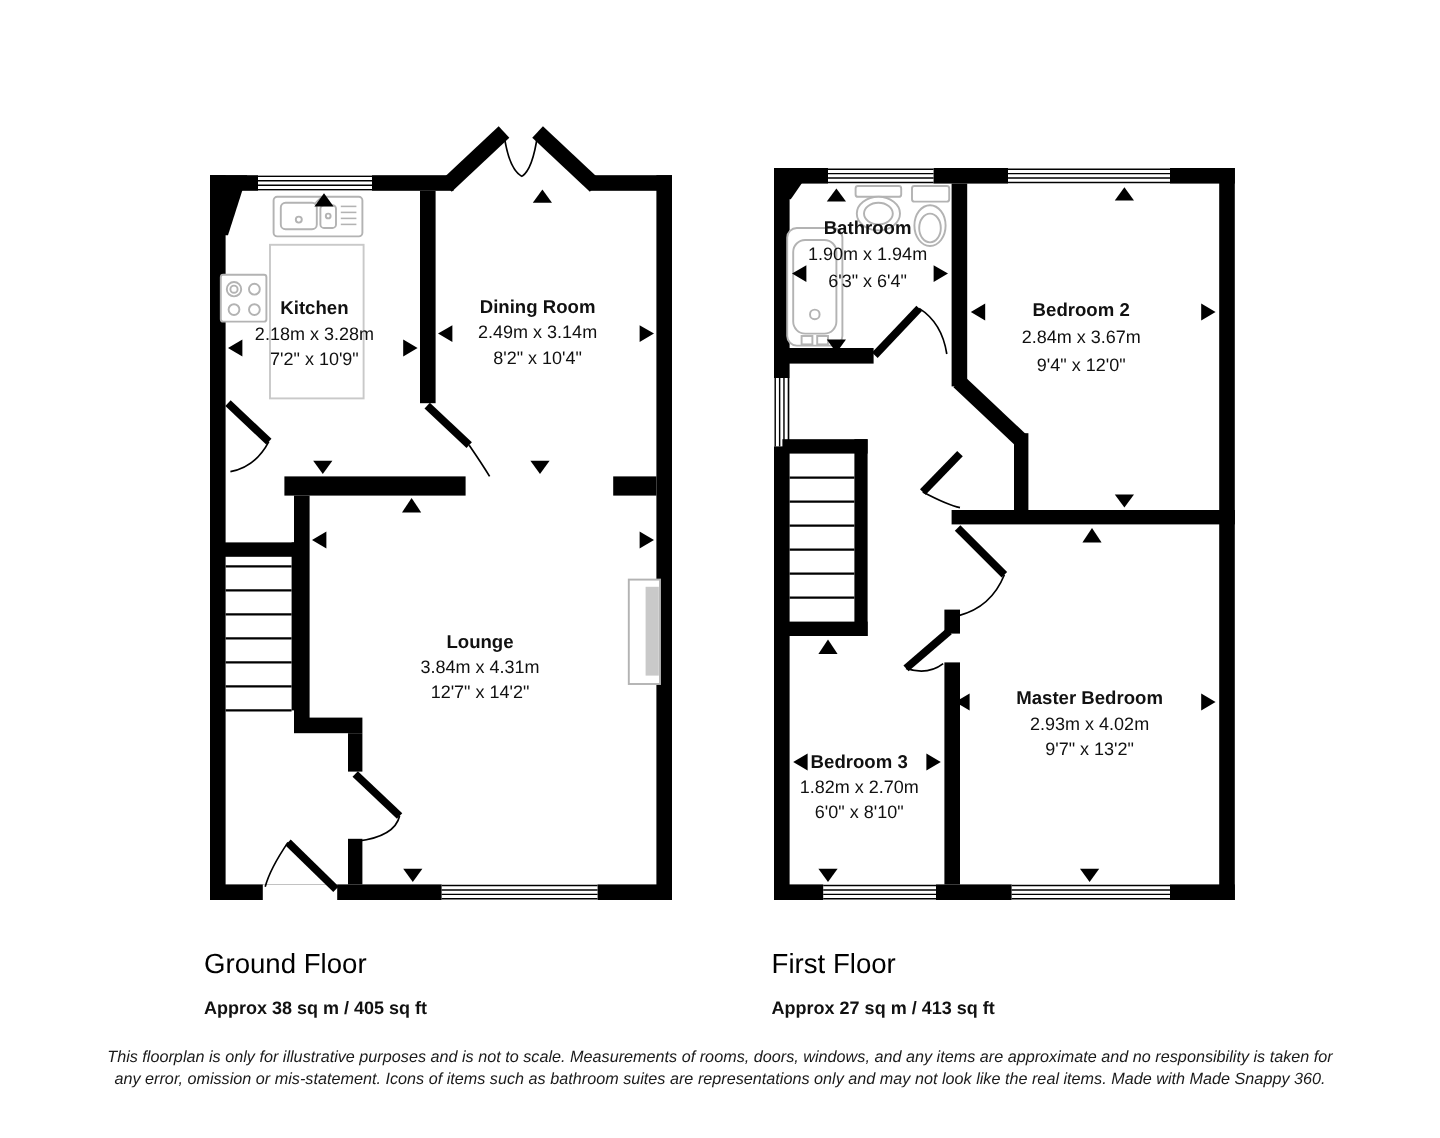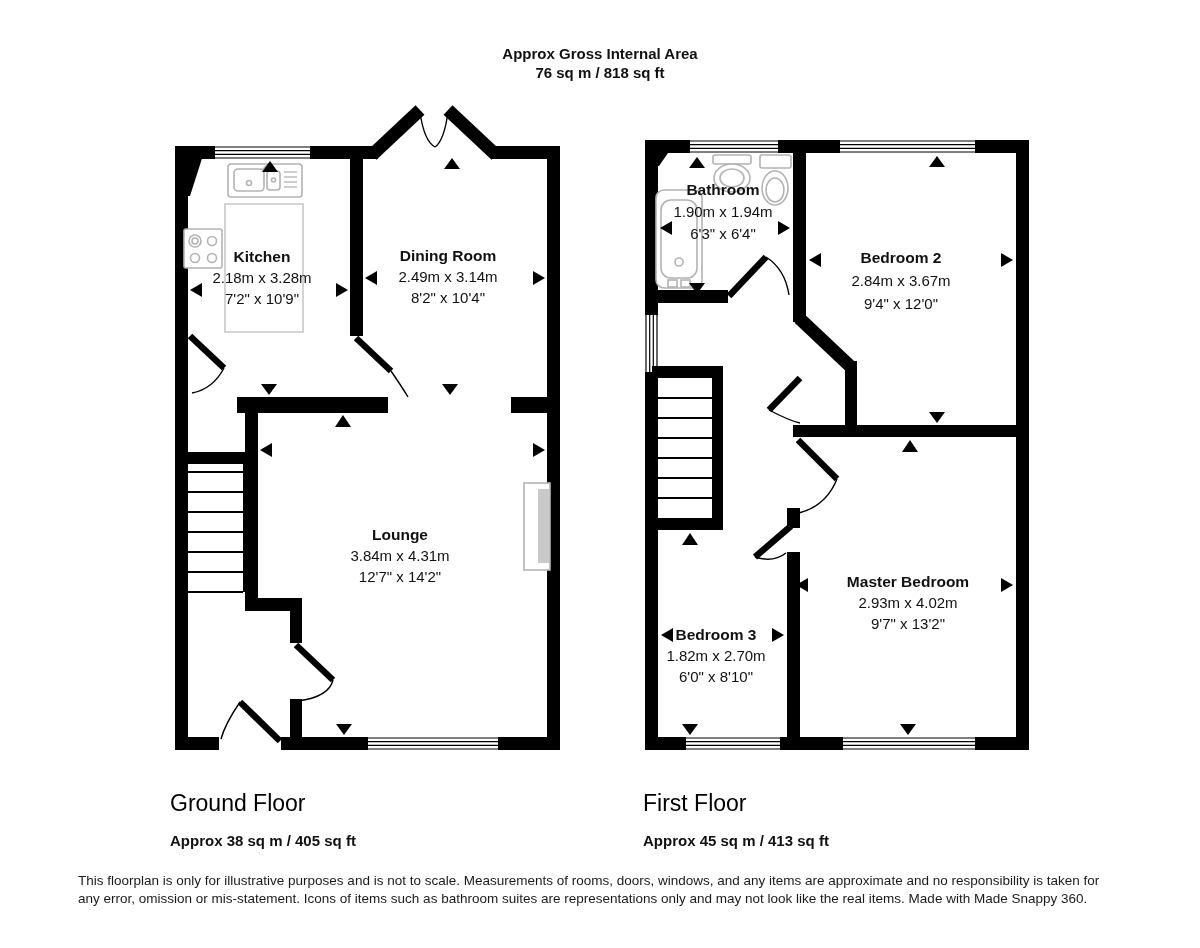--- a/index.html
+++ b/index.html
@@ -17,32 +17,28 @@
   .fixline{stroke:#b3b3b3;stroke-width:1.3;}
   .counter{fill:none;stroke:#c9c9c9;stroke-width:1.6;}
   .fireback{fill:#c9c9c9;}
   .arw{fill:#000;}
   .rn{font:bold 15.5px "Liberation Sans",sans-serif;text-anchor:middle;fill:#111;}
   .rd{font:15px "Liberation Sans",sans-serif;text-anchor:middle;fill:#111;}
   .title{position:absolute;top:44px;left:0;width:1200px;text-align:center;
          font-size:15px;font-weight:bold;line-height:19px;}
   .floor-label{position:absolute;font-size:23px;font-weight:400;color:#000000;}
   .floor-area{position:absolute;font-size:15px;font-weight:bold;color:#111;margin-top:10px;}
-  .disclaimer{position:absolute;top:872px;left:78px;width:1044px;text-align:left;
-              font-size:13.5px;line-height:17.5px;color:#1a1a1a;}
+  .disclaimer{position:absolute;top:872px;left:78px;width:1044px;text-align:center;
+              font-size:13.5px;line-height:17.5px;color:#1a1a1a;font-style:italic;}
 </style>
 </head>
 <body>
 
 <div id="canvas">
 
-  <div class="title">
-    <div>Approx Gross Internal Area</div>
-    <div>76 sq m / 818 sq ft</div>
-  </div>
 
   <svg id="plan-svg" width="1200" height="948" viewBox="0 0 1200 948">
 
     <g>
 
       <g>
         <rect class="wall" x="175" y="146" width="203" height="13"></rect>
         <polygon class="wall" points="175,146 206,146 190,196 175,196"></polygon>
         <rect class="wall" x="492" y="146" width="68" height="13"></rect>
         <rect class="wall" x="175" y="146" width="13" height="604"></rect>
@@ -306,16 +302,16 @@
         <text class="rn" x="716" y="640">Bedroom 3</text>
         <text class="rd" x="716" y="661">1.82m x 2.70m</text>
         <text class="rd" x="716" y="682">6'0" x 8'10"</text>
       </g>
     </g>
   </svg>
 
   <div class="floor-label" style="left:170px;top:790px;">Ground Floor</div>
   <div class="floor-area" style="left:170px;top:822px;">Approx 38 sq m / 405 sq ft</div>
   <div class="floor-label" style="left:643px;top:790px;">First Floor</div>
-  <div class="floor-area" style="left:643px;top:822px;">Approx 45 sq m / 413 sq ft</div>
+  <div class="floor-area" style="left:643px;top:822px;">Approx 27 sq m / 413 sq ft</div>
 
   <div class="disclaimer">This floorplan is only for illustrative purposes and is not to scale. Measurements of rooms, doors, windows, and any items are approximate and no responsibility is taken for any error, omission or mis-statement. Icons of items such as bathroom suites are representations only and may not look like the real items. Made with Made Snappy 360.</div>
 </div>
 
 </body></html>

